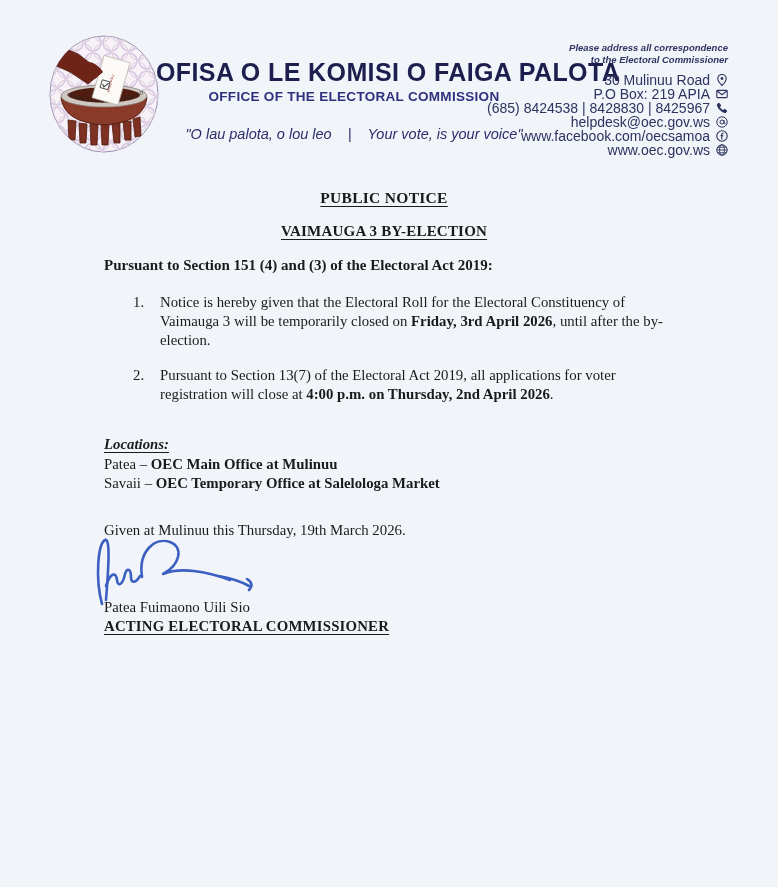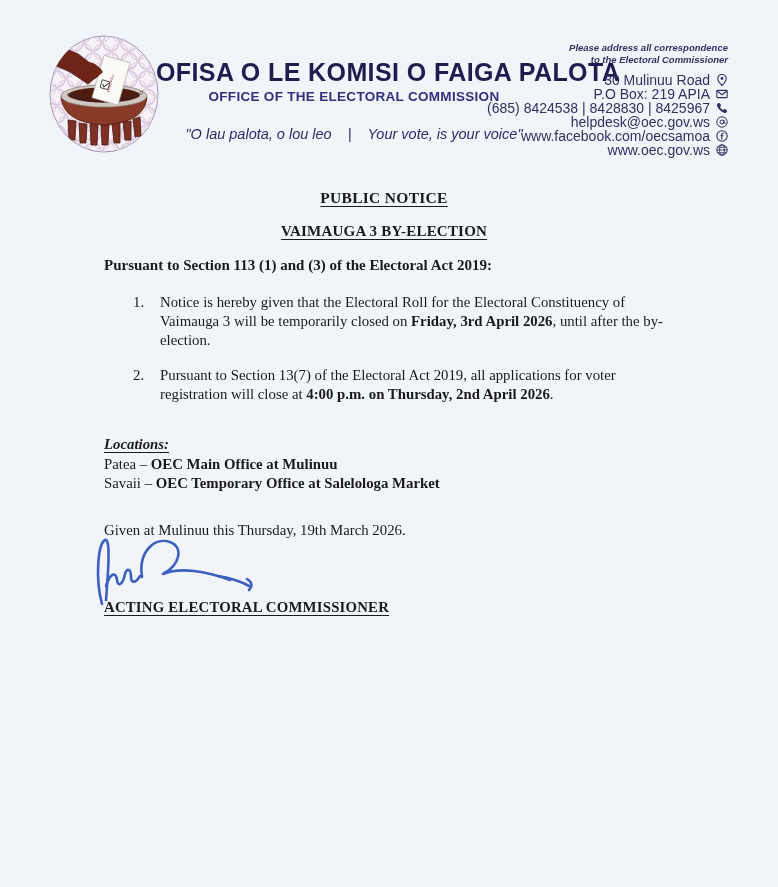--- a/index.html
+++ b/index.html
@@ -183,21 +183,21 @@
       </div>
     </div>
   </header>
 
   <main class="doc">
 
     <div class="n-title"><span class="u">PUBLIC NOTICE</span></div>
 
     <div class="n-sub2"><span class="u">VAIMAUGA 3 BY-ELECTION</span></div>
 
-    <p class="intro">Pursuant to Section 113 (1) and (3) of the Electoral Act 2019:</p>
+    <p class="intro">Pursuant to Section 151 (4) and (3) of the Electoral Act 2019:</p>
 
     <div class="nlist">
       <div class="nitem">
         <span class="nnum">1.</span>
         <div class="ntext"><span>Notice is hereby given that the Electoral Roll for the Electoral Constituency of Vaimauga 3 will be temporarily closed on </span><b>Friday, 3rd April 2026</b><span>, until after the by-election.</span></div>
       </div>
       <div class="nitem">
         <span class="nnum">2.</span>
         <div class="ntext"><span>Pursuant to Section 13(7) of the Electoral Act 2019, all applications for voter registration will close at </span><b>4:00 p.m. on Thursday, 2nd April 2026</b><span>.</span></div>
       </div>
@@ -216,16 +216,17 @@
         <g fill="none" stroke="#3c5fc2" stroke-width="2.6" stroke-linecap="round" stroke-linejoin="round">
           <path d="M12,76 C5,50 8,16 15,12 C21,9 18,46 16,72"></path>
           <path d="M16,58 C20,45 26,43 27,52 C28,60 33,56 35,46 C37,39 41,41 41,49 C41,56 46,55 50,48"></path>
           <path d="M52,49 C48,22 66,9 80,14 C94,19 90,37 73,46 C90,39 116,43 140,52"></path>
           <path d="M128,48 C140,50 152,54 159,58"></path>
           <path d="M157,51 C162,54 163,58 159,62"></path>
         </g>
       </svg>
     </div>
 
+    <div class="sig-name">Patea Fuimaono Uili Sio</div>
     <div class="sig-title"><span class="u">ACTING ELECTORAL COMMISSIONER</span></div>
 
   </main>
 </div>
 
 </body></html>

